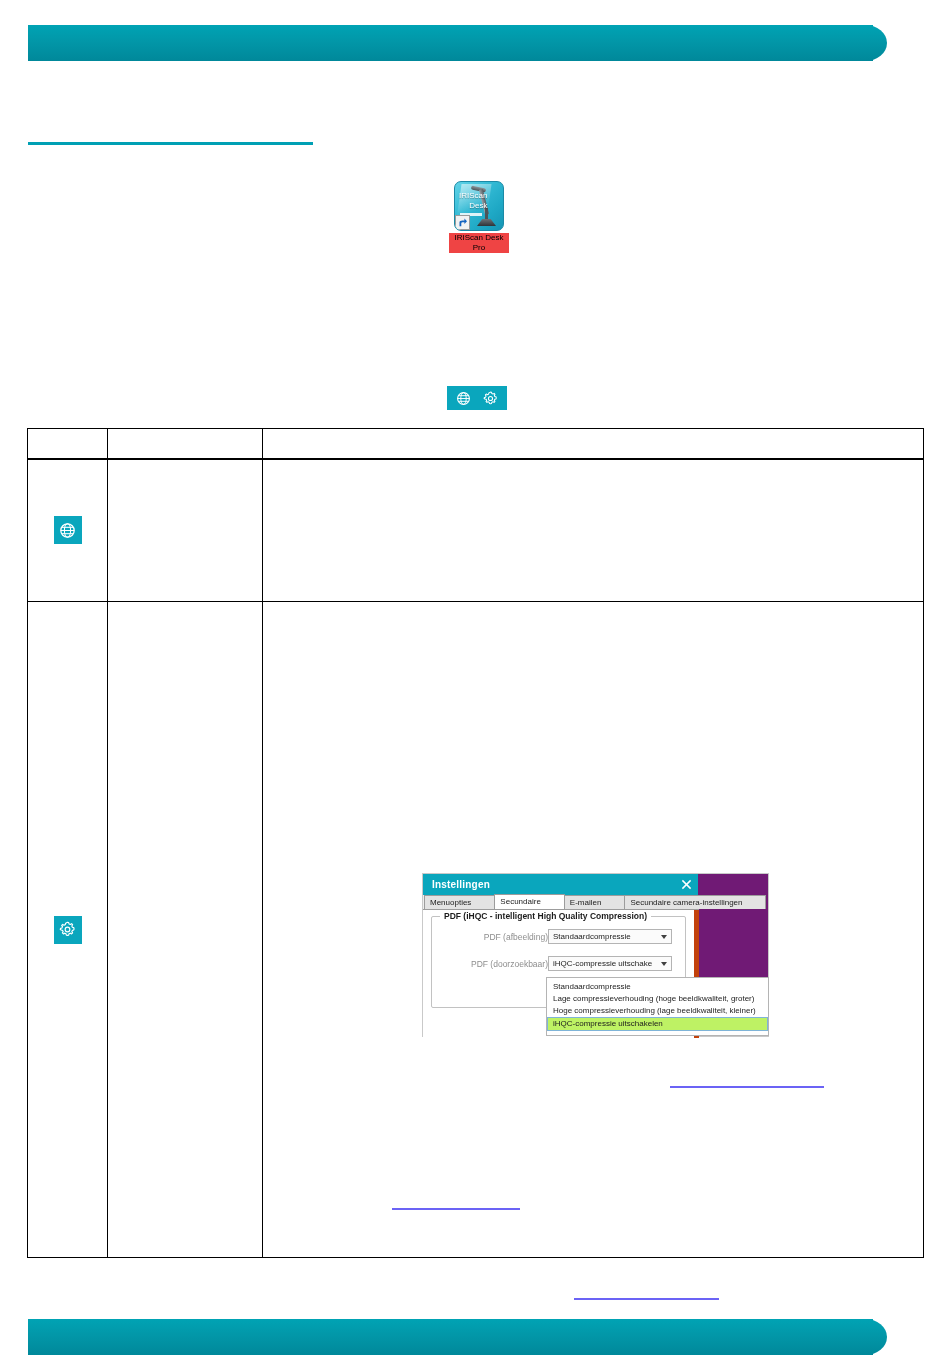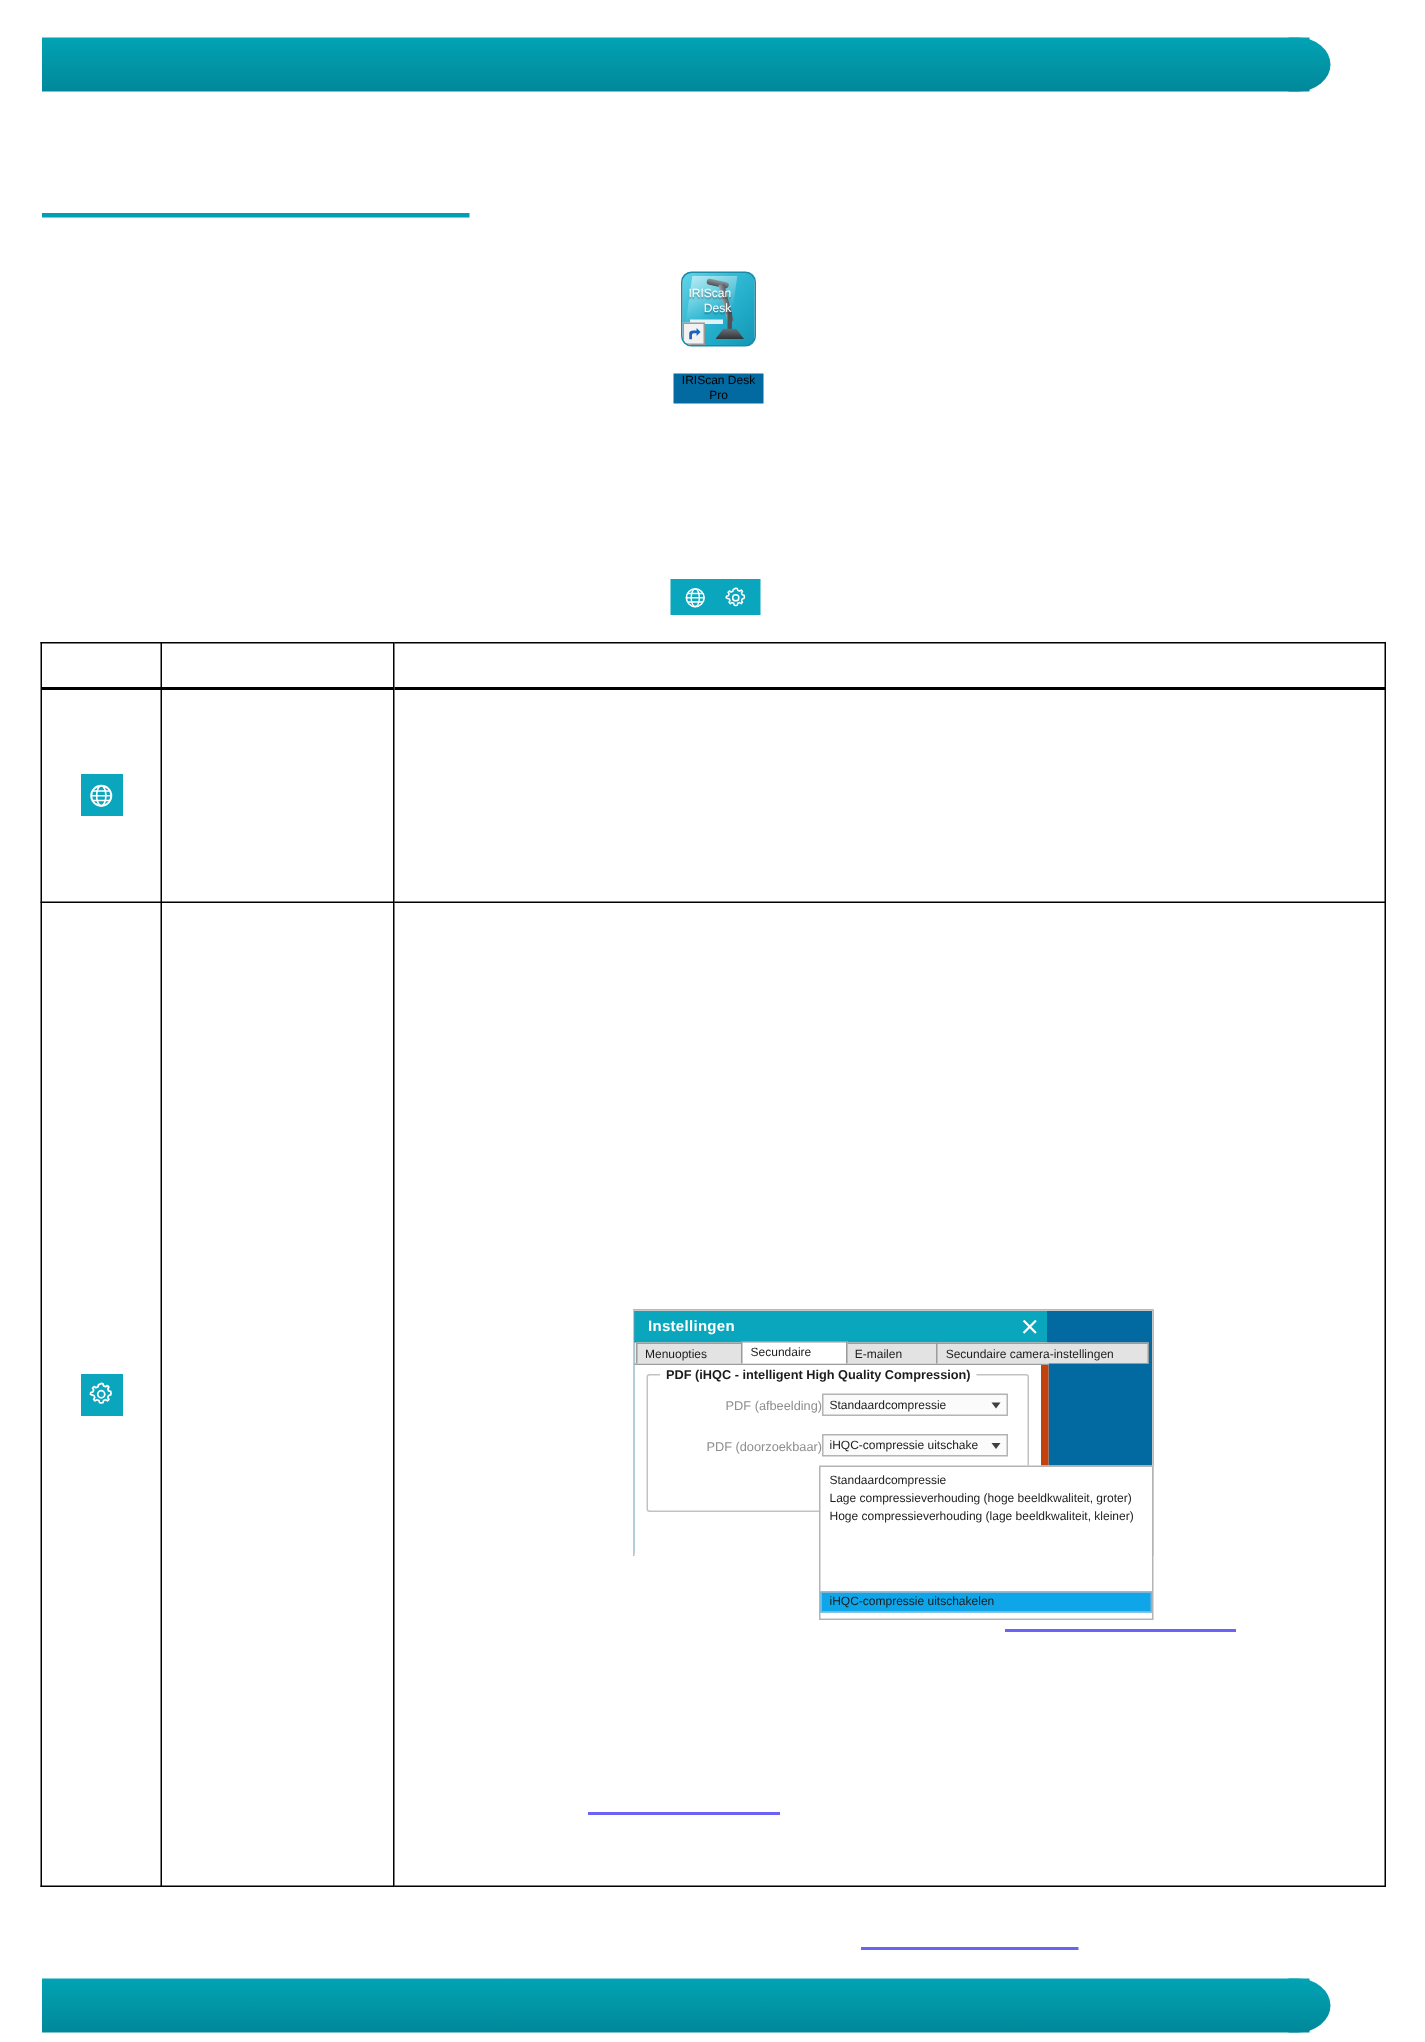--- a/index.html
+++ b/index.html
@@ -121,23 +121,23 @@
   .shortcut-badge {
     position: absolute;
     left: 0; bottom: 0;
     width: 15px; height: 15px;
     background: #f2f2f2;
     border: 1px solid #9a9a9a;
     display: flex; align-items: center; justify-content: center;
   }
   .shortcut-badge svg { display: block; }
   .icon-label {
-    margin-top: 18px;
+    margin-top: 2px;
     display: inline-block;
-    background: #0369a1;
+    background: #ef4444;
     color: #000000;
     font-size: 8px;
     line-height: 10px;
     padding: 0 2px;
     max-width: 60px;
   }
 
   
   .toolbar-strip {
     position: absolute;
@@ -208,21 +208,21 @@
     user-select: none;
   }
 
   
   .dialog {
     position: absolute;
     left: 422px;
     top: 873px;
     width: 347px;
     height: 164px;
-    background: #0369a1;
+    background: #701a75;
     border: 1px solid #c9c9c9;
     font-size: 9px;
     color: #222;
   }
   .dlg-titlebar {
     height: 21px;
     width: 275px;
     background: #0aa6bd;
     display: flex;
     align-items: center;
@@ -337,24 +337,23 @@
     z-index: 10;
   }
   .dd-item {
     font-size: 8px;
     line-height: 12px;
     padding: 0 4px 0 6px;
     color: #1c1c1c;
     white-space: nowrap;
   }
   .dd-item.selected {
-    background: #0ea5e9;
+    background: #bef264;
     border: 1px solid #7fb4d8;
     padding: 0 3px 0 5px;
-    margin-top: 44px;
   }
 </style>
 </head>
 <body>
 
 <div class="banner banner-top"></div>
 
 <div class="heading-rule"></div>
 
 <div class="desktop-icon">

